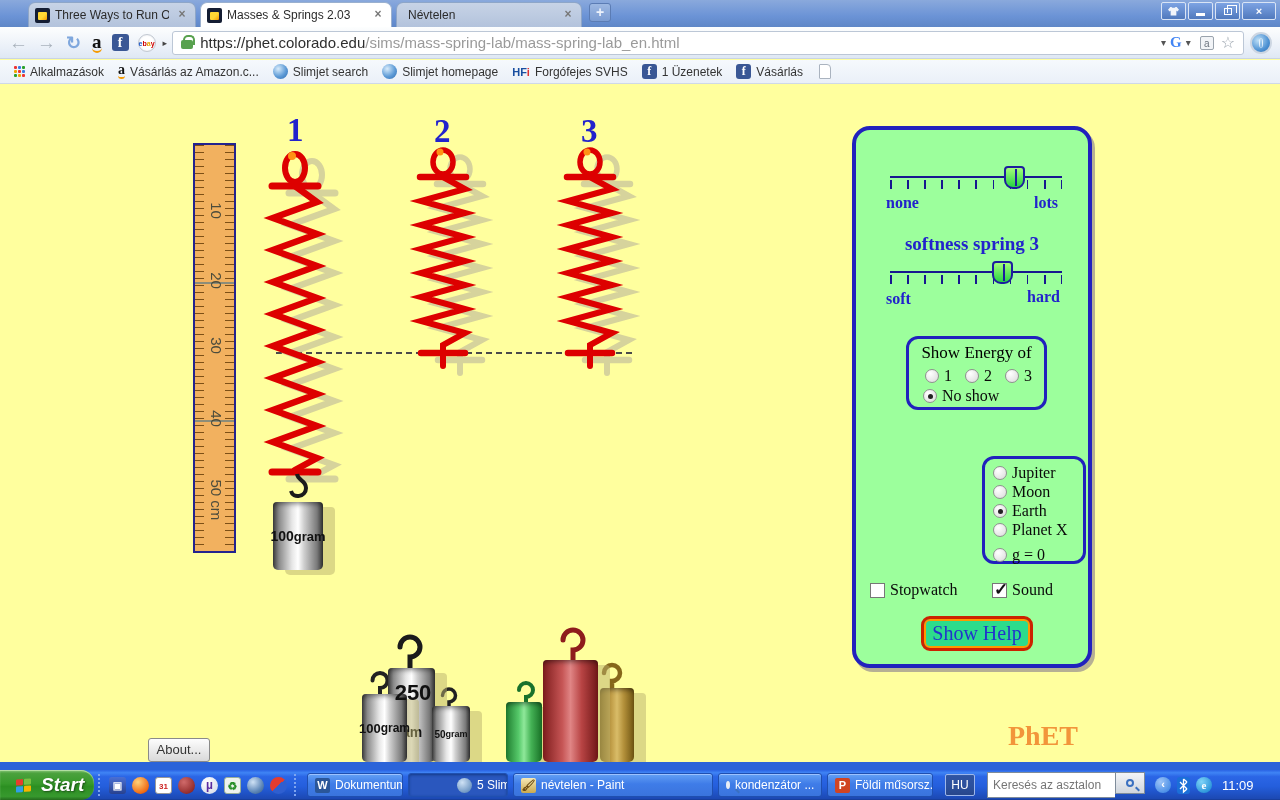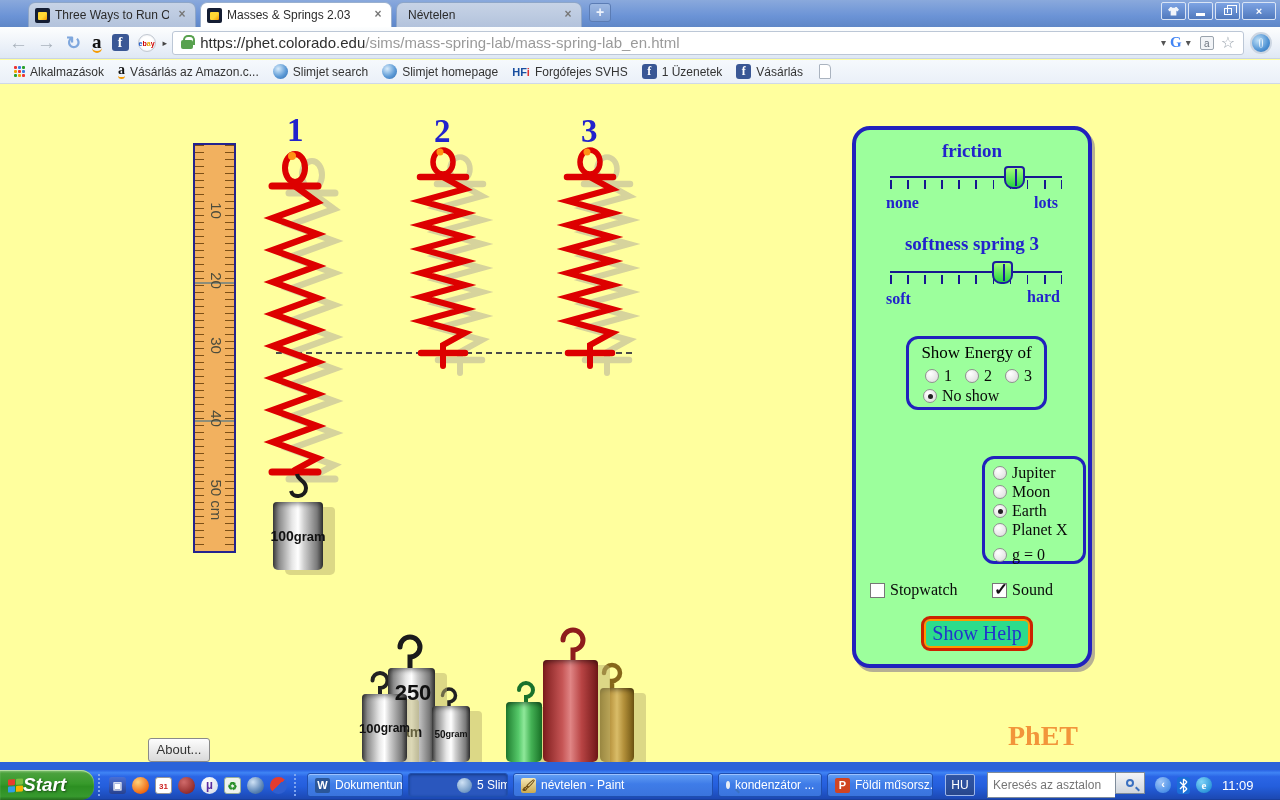--- a/index.html
+++ b/index.html
@@ -143,21 +143,21 @@
   #phet-logo { position:absolute; left:1008px; top:720px; z-index:4;
     font-family:"Liberation Serif",serif; font-weight:bold; font-size:28px; color:#f2953a; }
 
   
   #frame-strip { position:absolute; left:0; top:762px; width:1280px; height:8px; background:#2b63d9; z-index:20; }
   #taskbar { position:absolute; left:0; top:770px; width:1280px; height:30px; z-index:30;
     background:linear-gradient(#2a63e4 0%,#3f84f5 9%,#2b66e6 22%,#245edc 55%,#1c49b4 95%,#163a92);
     display:flex; align-items:center; }
   #start-btn { width:94px; height:30px; border-radius:0 13px 13px 0;
     background:linear-gradient(#7ebe6e,#4aa13c 12%,#379a2b 45%,#2c8f22 55%,#37992e 88%,#246b1d);
-    display:flex; align-items:center; gap:0; padding-left:8px; flex:none;
+    display:flex; align-items:center; gap:10px; padding-left:16px; flex:none;
     box-shadow:inset 0 1px 1px #b8e3a8; }
   #start-btn .label { color:#fff; font-weight:bold; font-style:italic; font-size:19px; text-shadow:1px 1px 2px #1c4f17; }
   .flag { width:15px; height:13px; display:grid; grid-template-columns:7px 7px; grid-template-rows:6px 6px; gap:1px; transform:skewY(-5deg); }
   .flag i { border-radius:1px; }
   .flag i:nth-child(1){background:#e83c2e;} .flag i:nth-child(2){background:#7ac143;}
   .flag i:nth-child(3){background:#2f9fe8;} .flag i:nth-child(4){background:#f7b500;}
   .ql-sep { width:4px; height:22px; margin:0 4px; border-left:2px dotted #7ea4ef; flex:none; }
   .ql { width:17px; height:17px; margin:0 3px; flex:none; border-radius:3px; position:relative;
     font-size:10px; font-weight:bold; text-align:center; line-height:17px; color:#fff; }
   .task-btn { height:24px; margin-left:5px; padding:0 7px; border-radius:3px; flex:none;
@@ -349,21 +349,20 @@
   </div>
   <div class="cyl metal" style="left:432px; top:706px; width:38px; height:56px; font-size:10px; z-index:5;">
     <span>50</span>
     <span style="font-size:9px;">gram</span>
   </div>
   <div class="cyl green-cyl" style="left:506px; top:702px; width:36px; height:60px; z-index:4;"></div>
   <div class="cyl gold-cyl" style="left:600px; top:688px; width:34px; height:74px; z-index:4;"></div>
   <div class="cyl red-cyl" style="left:543px; top:660px; width:55px; height:102px; z-index:5;"></div>
 
   <div id="panel">
-    <div class="p-title" style="top:10px;">friction</div>
     <div class="slider" style="top:36px;">
       <div class="track"></div>
       <div class="ticks"></div>
       <div class="knob" style="left:114px;"></div>
     </div>
     <span class="s-min" style="left:30px; top:64px;">none</span>
     <span class="s-max" style="right:30px; top:64px;">lots</span>
 
     <div class="p-title" style="top:103px;">softness spring 3</div>
     <div class="slider" style="top:131px;">

